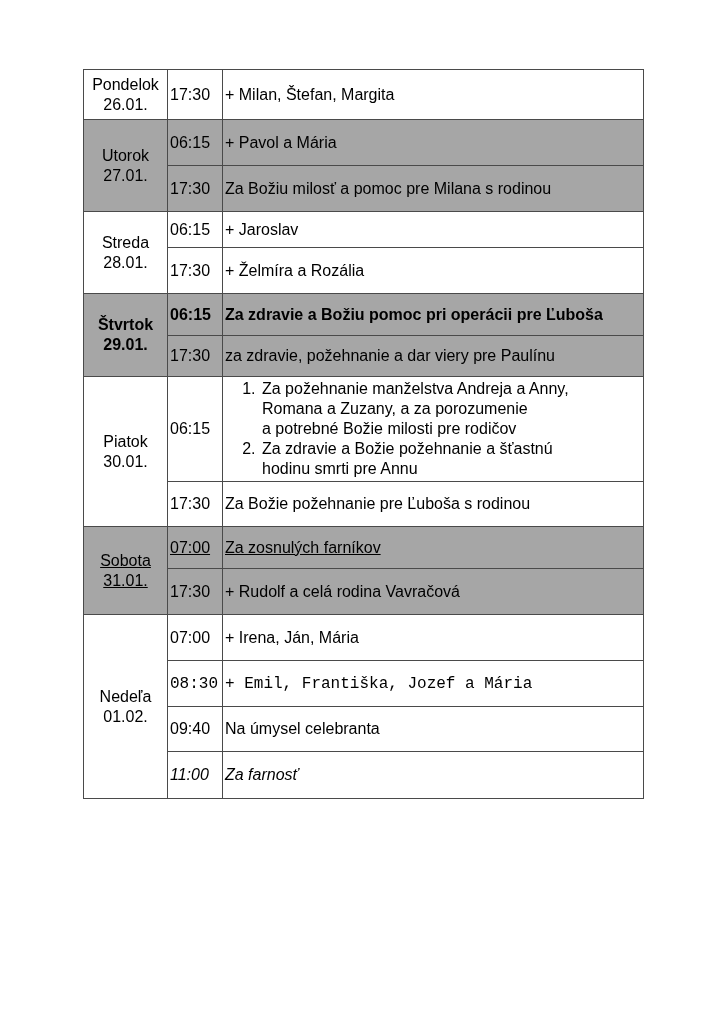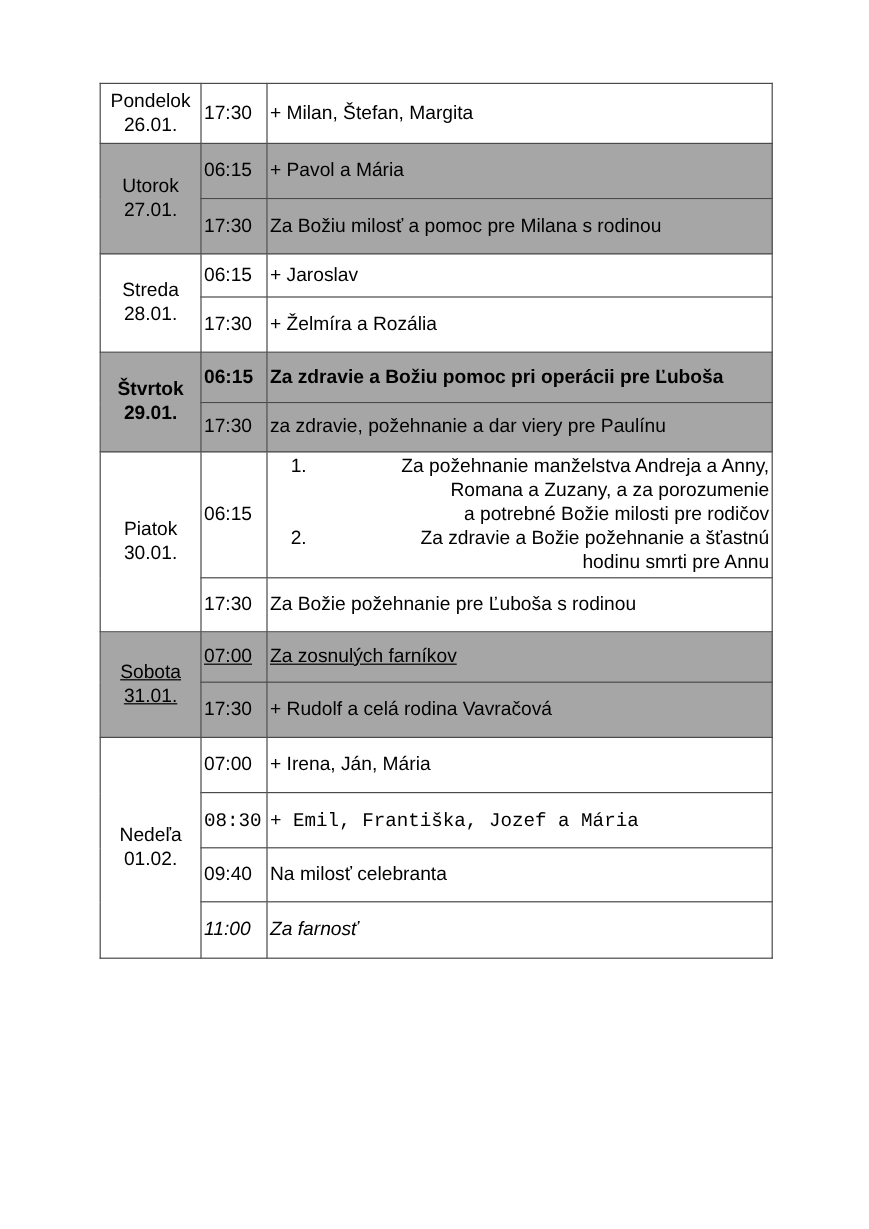--- a/index.html
+++ b/index.html
@@ -35,21 +35,20 @@
   td.time-cell{text-align:left;}
   td.intent-cell{
     text-align:left;
     padding:3px 8px 3px 9px;
     white-space:pre-line;
   }
   tr.shaded td{background:var(--shade);}
   ol.intent-list{
     margin:0;
     padding-left:35px;
-    text-align:right;
   }
   ol.intent-list li{
     white-space:pre-line;
     padding-left:2px;
   }
 </style>
 </head>
 <body>
 
 <main class="page">
@@ -138,21 +137,21 @@
           </td>
           <td class="time-cell">07:00</td>
           <td class="intent-cell">+ Irena, Ján, Mária</td>
         </tr>
         <tr style="height: 46px; font-family: Liberation Mono, monospace;">
           <td class="time-cell">08:30</td>
           <td class="intent-cell">+ Emil, Františka, Jozef a Mária</td>
         </tr>
         <tr style="height: 45px;">
           <td class="time-cell">09:40</td>
-          <td class="intent-cell">Na milosť celebranta</td>
+          <td class="intent-cell">Na úmysel celebranta</td>
         </tr>
         <tr style="height: 47px; font-style: italic;">
           <td class="time-cell">11:00</td>
           <td class="intent-cell">Za farnosť</td>
         </tr>
       </tbody>
   </table>
 </main>
 
 </body></html>

